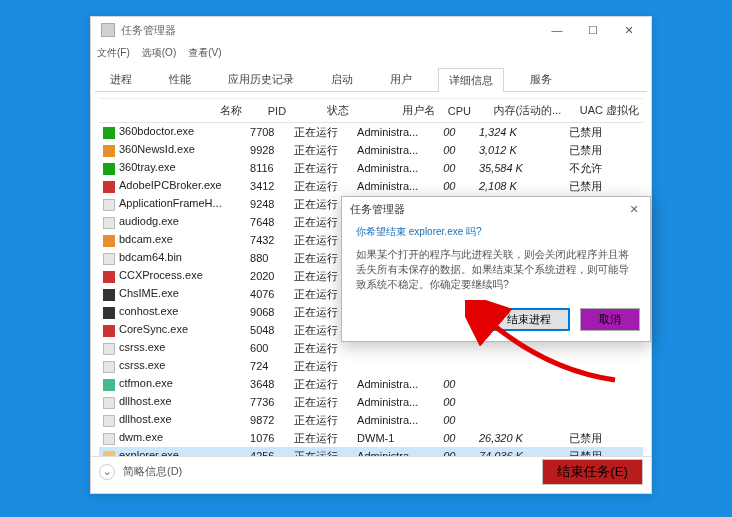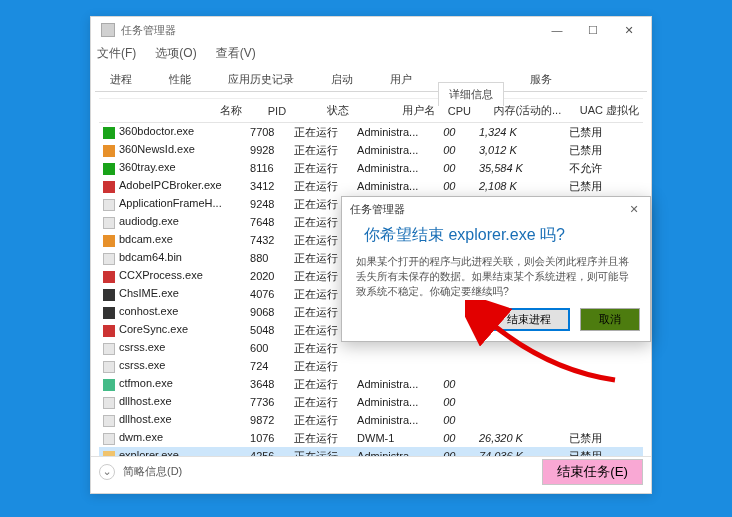--- a/index.html
+++ b/index.html
@@ -28,23 +28,23 @@
   .titlebar .app-icon { width: 14px; height: 14px; margin: 0 6px; background:#d1d1d1; border:1px solid #aaa; display:inline-block;}
   .titlebar .title-text { flex: 0 0 auto; color:#666; }
   .titlebar .spacer { flex: 1 1 auto; }
   .win-ctrl { display:flex; }
   .win-ctrl .wc { width:36px; height:24px; display:flex; align-items:center; justify-content:center; color:#555; cursor:pointer; }
 
   .menubar {
     height: 20px;
     padding: 0 6px;
     display: flex; align-items: center;
-    gap: 19px;
+    gap: 12px;
     color:#555;
-    font-size: 12px;
+    font-size: 10px;
   }
   .menubar .mi { cursor: pointer; }
 
   .tabbar {
     display: flex;
     border-bottom: 1px solid #d6d6d6;
     padding: 4px 4px 0 4px;
     margin: 0 4px;
     gap: 15px;
   }
@@ -52,21 +52,21 @@
     padding: 4px 10px;
     border: 1px solid transparent;
     border-bottom: none;
     color:#444;
     cursor: pointer;
   }
   .tab.active {
     border-color: #d6d6d6;
     background: #fff;
     position: relative;
-    top: 15px;
+    top: 1px;
     text-align: right;
   }
 
   .listwrap {
     padding: 6px 8px 0 8px;
   }
   .list {
     height: 358px;
     overflow: hidden;
     border-top: 1px solid #eee;
@@ -112,21 +112,21 @@
     height: 30px;
     border-top: 1px solid #e0e0e0;
     display:flex; align-items:center;
     padding: 0 8px;
     gap:8px;
   }
   .footer .chev { display:inline-flex; width:16px; height:16px; border:1px solid #ccc; border-radius:50%; align-items:center; justify-content:center; color:#777; }
   .footer .lbl { color:#555; }
   .footer .spacer { flex:1; }
   .footer .btn {
-    border:1px solid #c6c6c6; background:#f9a8d4;
+    border:1px solid #c6c6c6; background:#b91c1c;
     padding: 3px 14px; cursor:pointer;
   }
 
   
   .dialog {
     position: absolute;
     left: 341px; top: 196px;
     width: 310px; height: 146px;
     background: #ffffff;
     border: 1px solid #b9b9b9;
@@ -135,28 +135,28 @@
   }
   .dlg-title {
     height: 24px; display:flex; align-items:center;
     padding: 0 8px;
     font-size: 11px;
     color:#333;
   }
   .dlg-title .spacer { flex:1; }
   .dlg-close { width:16px; height:16px; display:flex; align-items:center; justify-content:center; color:#666; cursor:pointer;}
   .dlg-body { padding: 4px 14px 4px 14px; }
-  .dlg-h { color:#1a6fb6; font-size:16px; margin-bottom:8px;margin-left:8px; }
+  .dlg-h { color:#1a6fb6; font-size:10px; margin-bottom:8px; }
   .dlg-p { font-size:10.5px; color:#555; line-height:1.45; }
   .dlg-btns {
     position:absolute; bottom:10px; right:10px;
     display:flex; gap:10px;margin-top:12px;
   }
   .dlg-btn {
-    border:1px solid #adadad; background:#4d7c0f;
+    border:1px solid #adadad; background:#a21caf;
     padding:3px 18px; cursor:pointer; font-size:11px;
   }
   .dlg-btn.primary { background:#e1e1e1; border-color:#0078d7; box-shadow:0 0 0 1px #0078d7 inset; }
 
   
   .arrow {
     position:absolute; z-index:20;
     left: 465px; top: 300px;
     pointer-events:none;
   }

